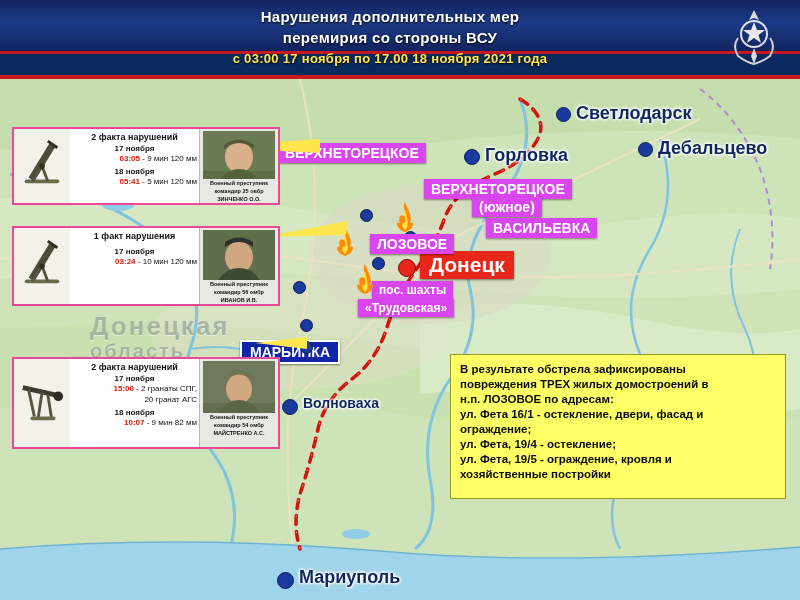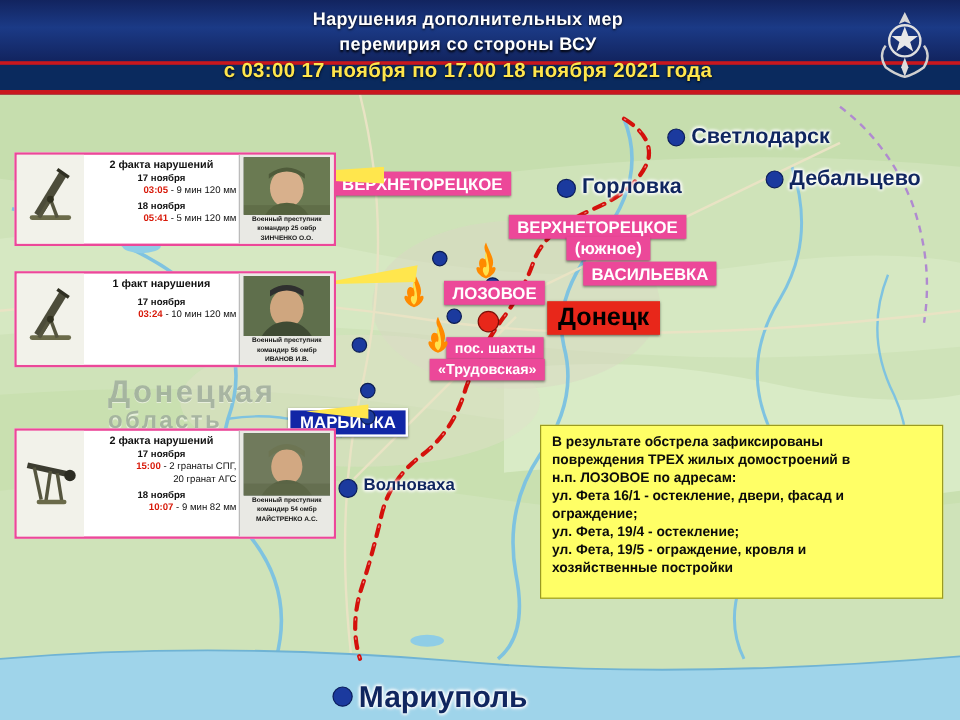--- a/index.html
+++ b/index.html
@@ -18,21 +18,21 @@
     border-bottom:3px solid #c9171e;
     box-sizing:border-box;
   }
   .header-title{
     position:absolute;left:70px;top:6px;width:640px;
     text-align:center;color:#ffffff;font-weight:bold;
     font-size:15px;line-height:21px;letter-spacing:.3px;
     text-shadow:0 1px 2px #000;
   }
   .header-date{
-    color:#ffe64d;font-weight:bold;font-size:17px;
+    color:#ffe64d;font-weight:bold;font-size:13px;
   }
   .emblem{
     position:absolute;right:18px;top:8px;width:56px;height:60px;
   }
   .topstripe{
     position:absolute;left:0;top:75px;width:800px;height:4px;
     background:#c9171e;
   }
 
   
@@ -64,34 +64,33 @@
   }
 
   
   .bdot{
     position:absolute;width:11px;height:11px;border-radius:50%;
     background:#1b3a9e;border:1px solid #0b1c52;
   }
 
   
   .redlab{
-    position:absolute;background:#ec4899;color:#ffffff;font-weight:bold;
+    position:absolute;background:#d946ef;color:#ffffff;font-weight:bold;
     padding:2px 7px;white-space:nowrap;font-size:14px;
     box-shadow:0 1px 2px rgba(0,0,0,.45);
   }
   .bluelab{
     position:absolute;background:#1126a6;color:#ffffff;font-weight:bold;
     padding:2px 8px;white-space:nowrap;font-size:14px;
     box-shadow:0 1px 2px rgba(0,0,0,.45);
   }
   .donetsk-lab{
-    position:absolute;background:#e8271a;color:#000000;font-weight:bold;
+    position:absolute;background:#e8271a;color:#ffffff;font-weight:bold;
     padding:2px 9px;white-space:nowrap;font-size:21px;
     box-shadow:0 1px 2px rgba(0,0,0,.5);
-    margin-left:36px;
   }
 
   
   .fire{position:absolute;width:26px;height:32px;}
 
   
   .card{
     position:absolute;background:#ffffff;border:2px solid #ec4899;
     box-sizing:border-box;display:flex;
   }
@@ -206,21 +205,21 @@
       <div class="nm" style="left:21px;top:-4px;font-size:18px;">Горловка</div>
     </div>
 
     <div class="city" style="left:282px;top:320px;">
       <div class="dot" style="width:14px;height:14px;"></div>
       <div class="nm" style="left:21px;top:-4px;font-size:14px;">Волноваха</div>
     </div>
 
     <div class="city" style="left:277px;top:493px;">
       <div class="dot" style="width:15px;height:15px;"></div>
-      <div class="nm" style="left:22px;top:-5px;font-size:25px;">Мариуполь</div>
+      <div class="nm" style="left:22px;top:-5px;font-size:18px;">Мариуполь</div>
     </div>
 
     <div class="city" style="left:398px;top:180px;">
       <div class="dot" style="width:16px;height:16px;background:#e8271a;border-color:#7d0d06;"></div>
     </div>
     <div class="donetsk-lab" style="left:420px;top:172px;">Донецк</div>
 
     <div class="redlab" style="left:278px;top:64px;">ВЕРХНЕТОРЕЦКОЕ</div>
     <div class="redlab" style="left:424px;top:100px;">ВЕРХНЕТОРЕЦКОЕ</div>
     <div class="redlab" style="left:472px;top:118px;">(южное)</div>

